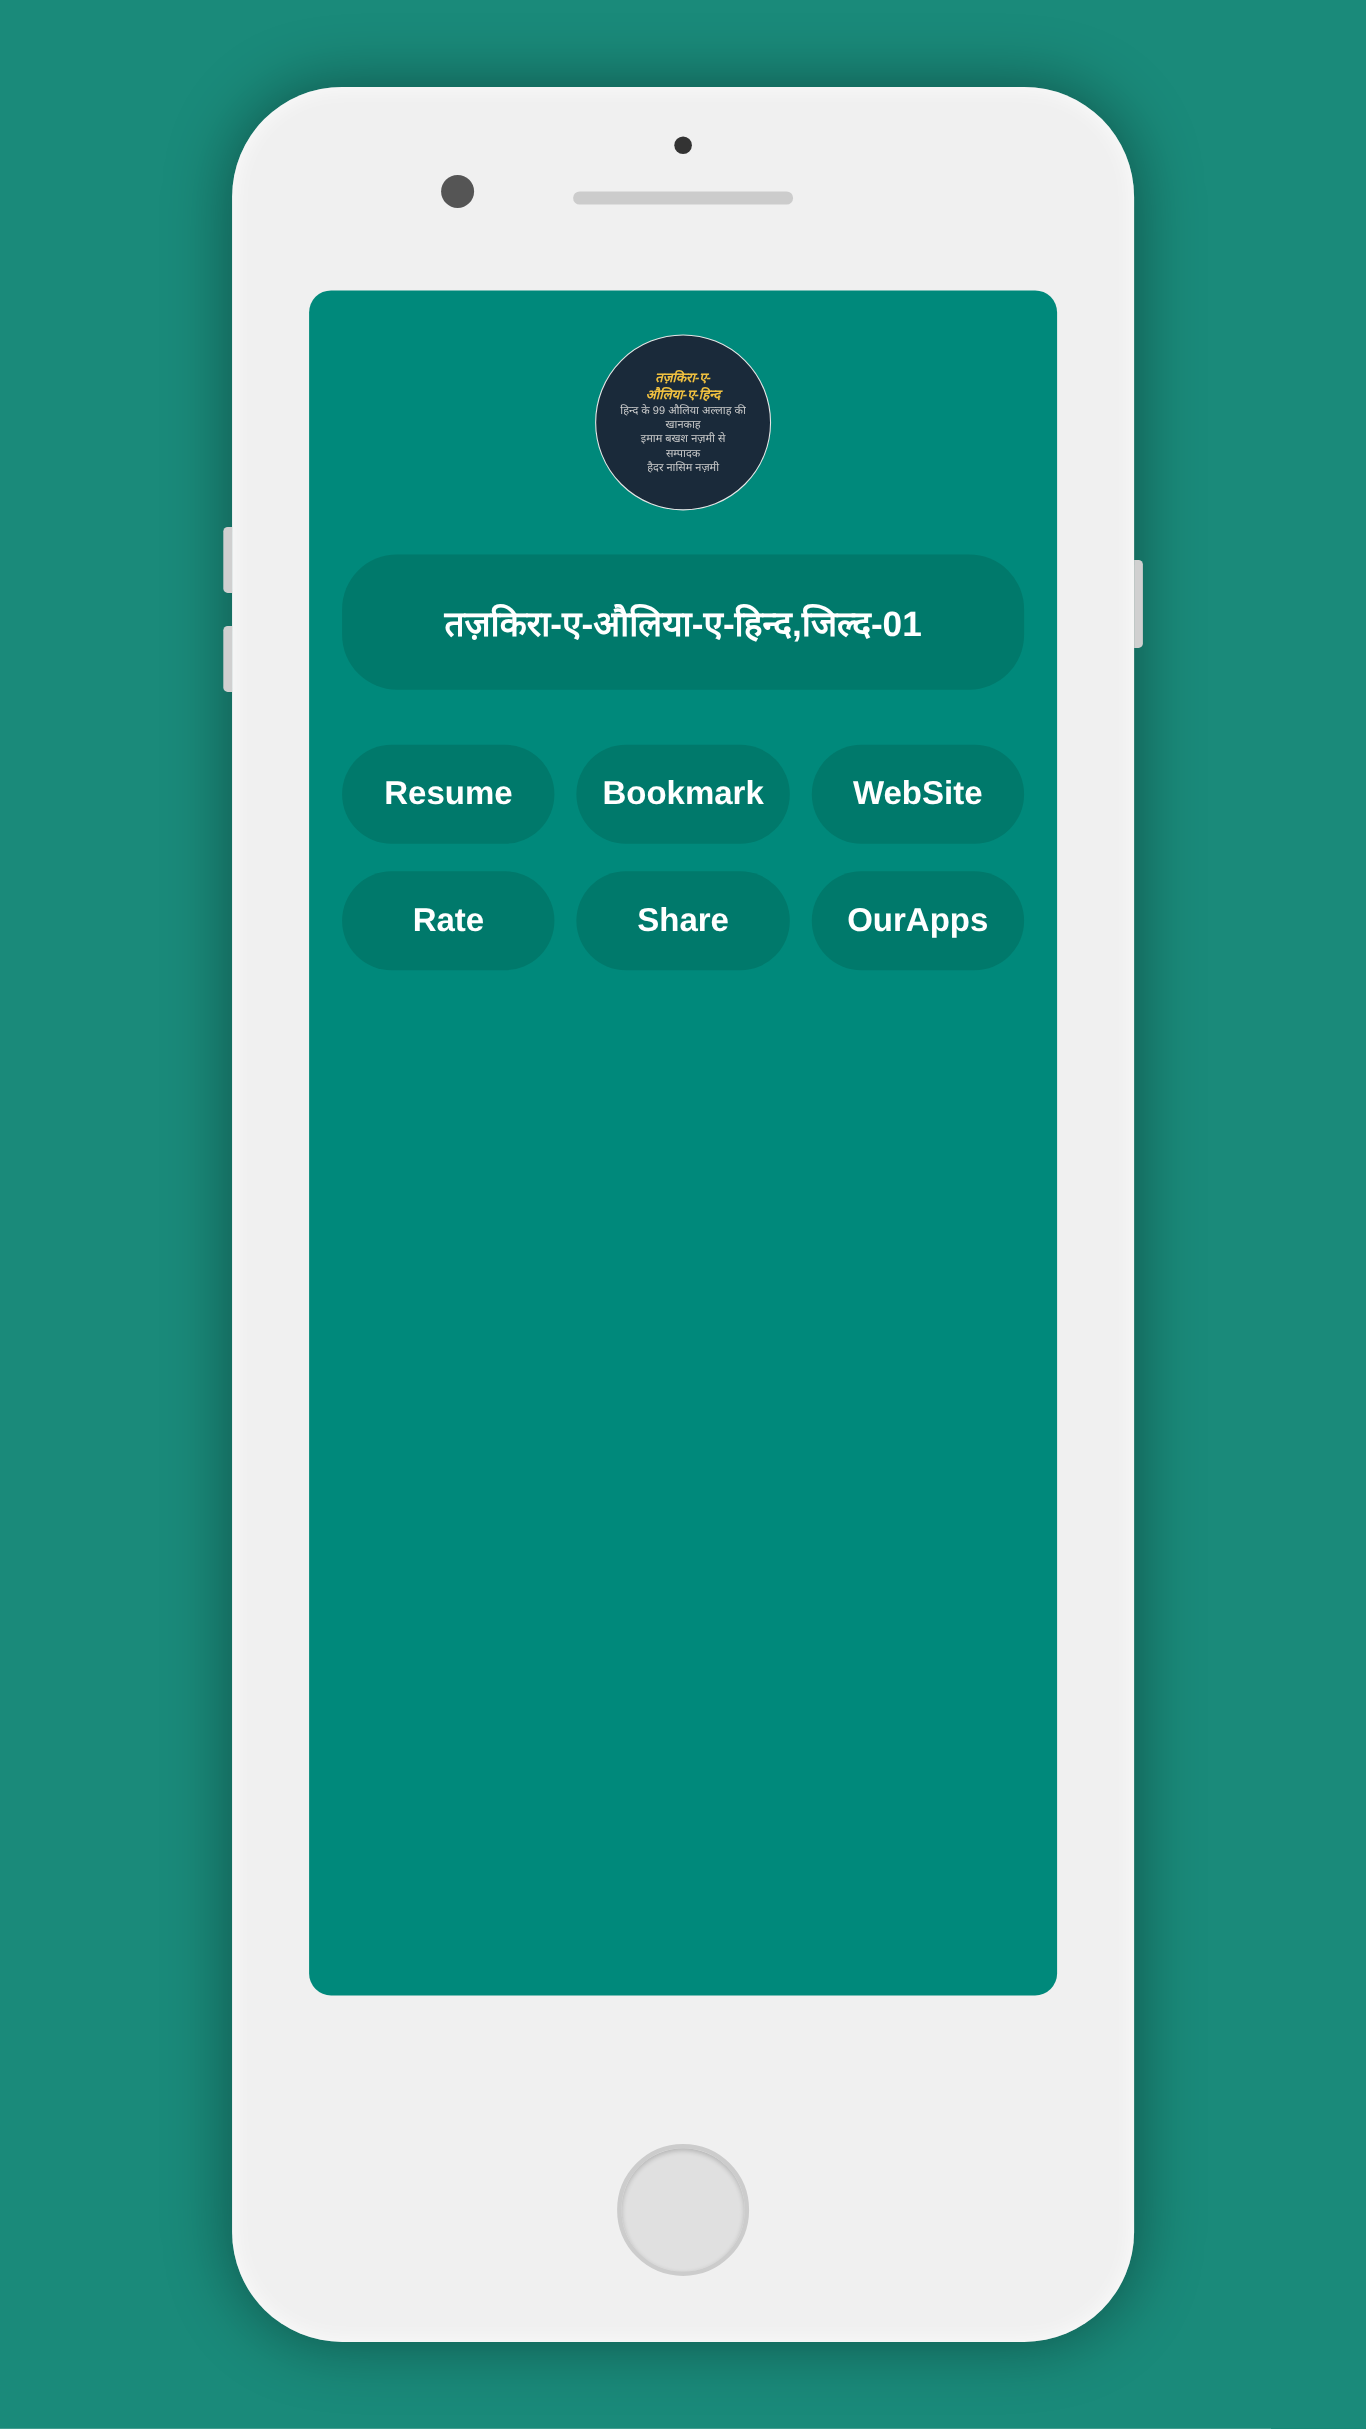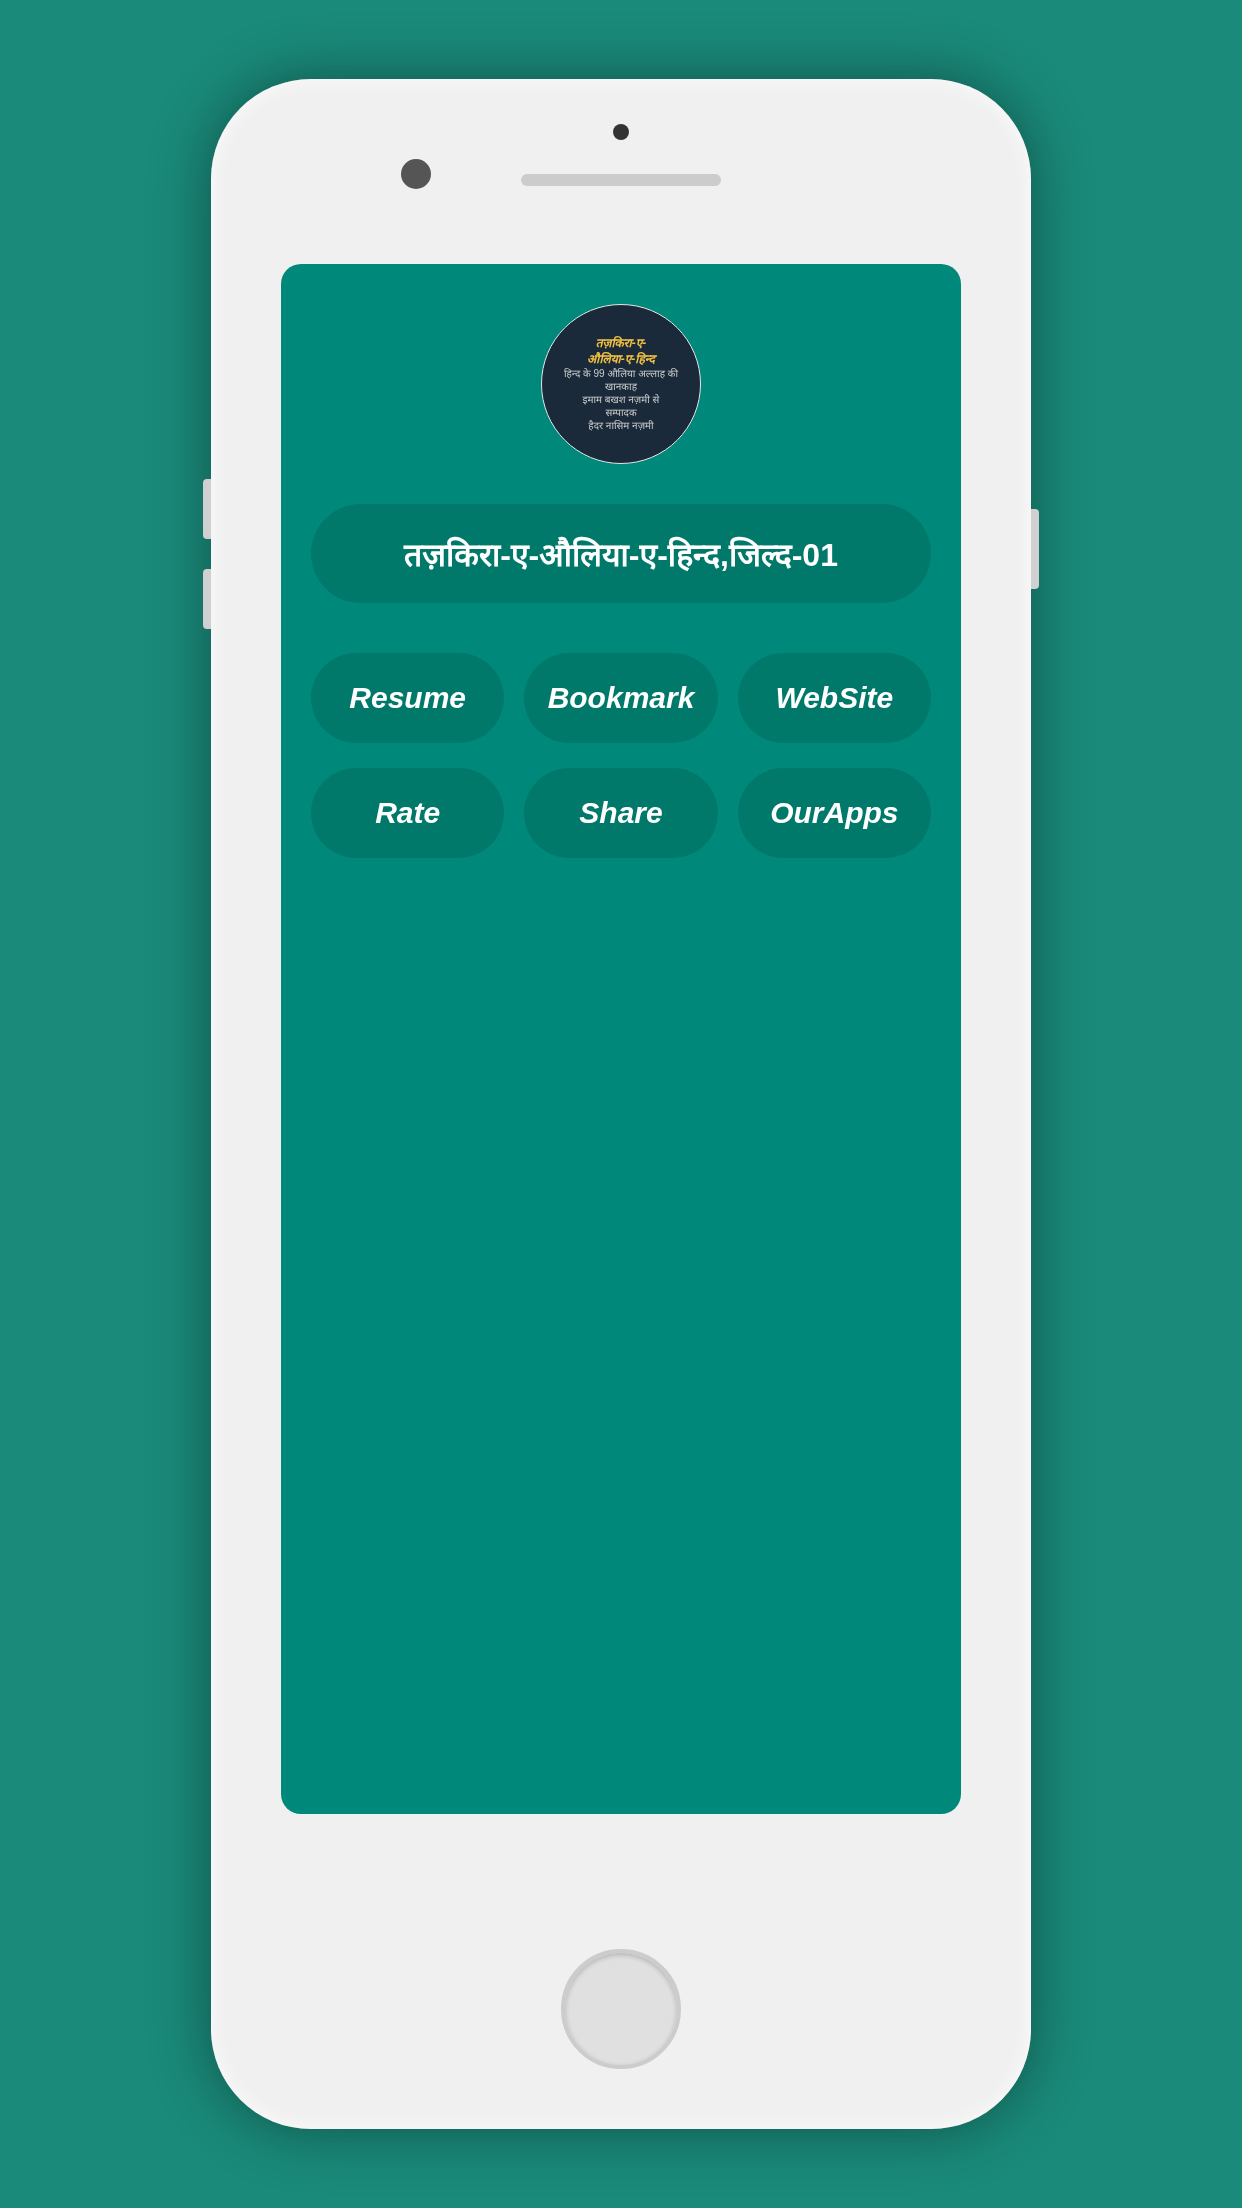--- a/index.html
+++ b/index.html
@@ -107,21 +107,21 @@
 
     .logo-inner .sub-text {
       color: #ccc;
       font-size: 10px;
     }
 
     .book-title-bar {
       width: 100%;
       background: #00796b;
       border-radius: 50px;
-      padding: 28px 30px;
+      padding: 40px 30px;
       margin-bottom: 50px;
       text-align: center;
     }
 
     .book-title-bar span {
       color: white;
       font-size: 32px;
       font-weight: bold;
     }
 
@@ -137,21 +137,20 @@
       padding: 28px 0;
       border-radius: 50px;
       background: #00796b;
       color: white;
       font-size: 30px;
       font-weight: bold;
       border: none;
       cursor: pointer;
       flex: 1;
       text-align: center;
-      font-style: italic;
     }
 
     .phone-home-button {
       width: 120px;
       height: 120px;
       border-radius: 50%;
       background: #e0e0e0;
       border: 4px solid #ccc;
       position: absolute;
       bottom: 60px;

